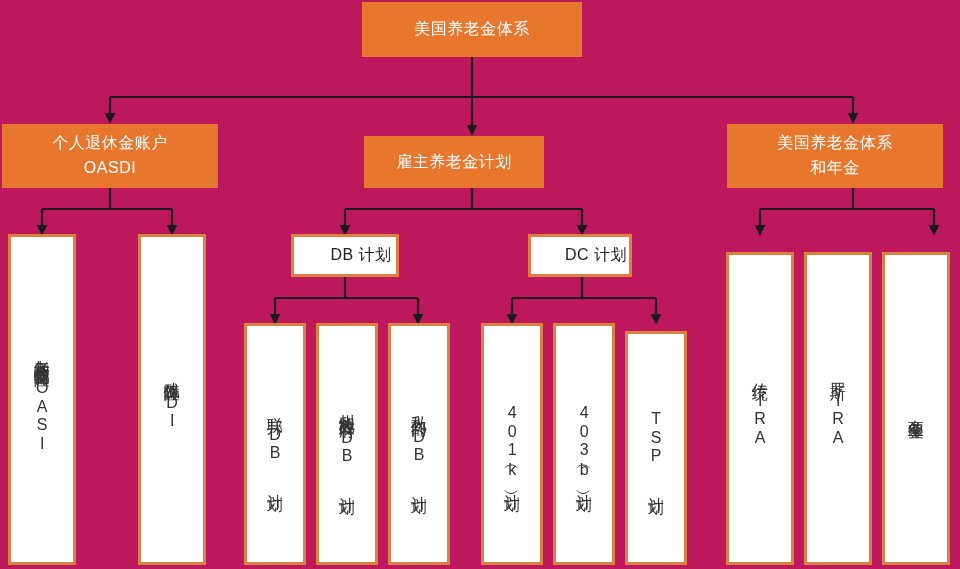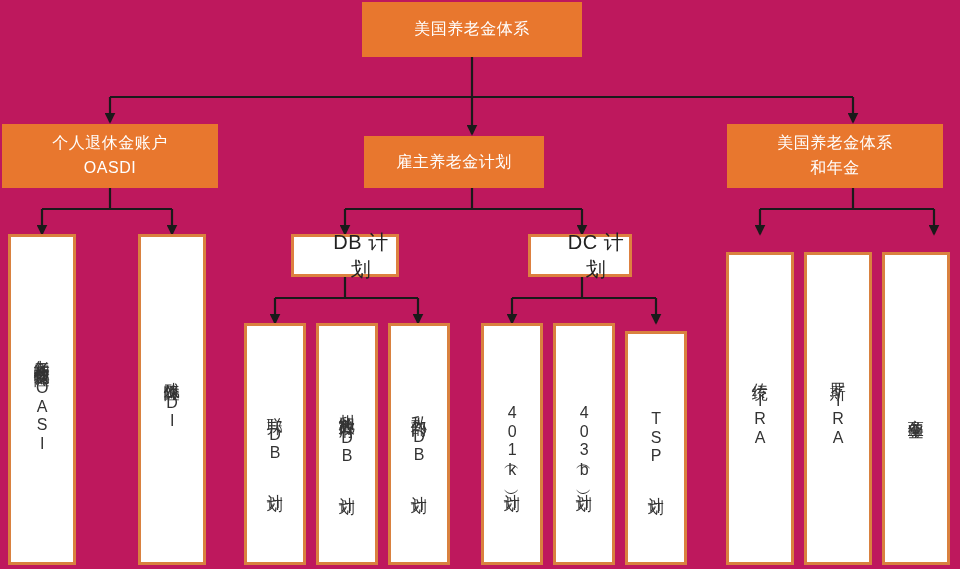--- a/index.html
+++ b/index.html
@@ -45,21 +45,21 @@
     font-weight: 400;
   }
   .node.filled .label {
     padding: 0 6px;
   }
   
   .node.outline {
     background: #ffffff;
     border: 3px solid #dd8040;
     color: #222222;
-    font-size: 20px;
+    font-size: 16px;
     letter-spacing: 0.5px;
     padding-left: 32px;
   }
   
   .node.leaf {
     background: #ffffff;
     border: 3px solid #d9813f;
     color: #333333;
   }
   .node.leaf .vlabel {

